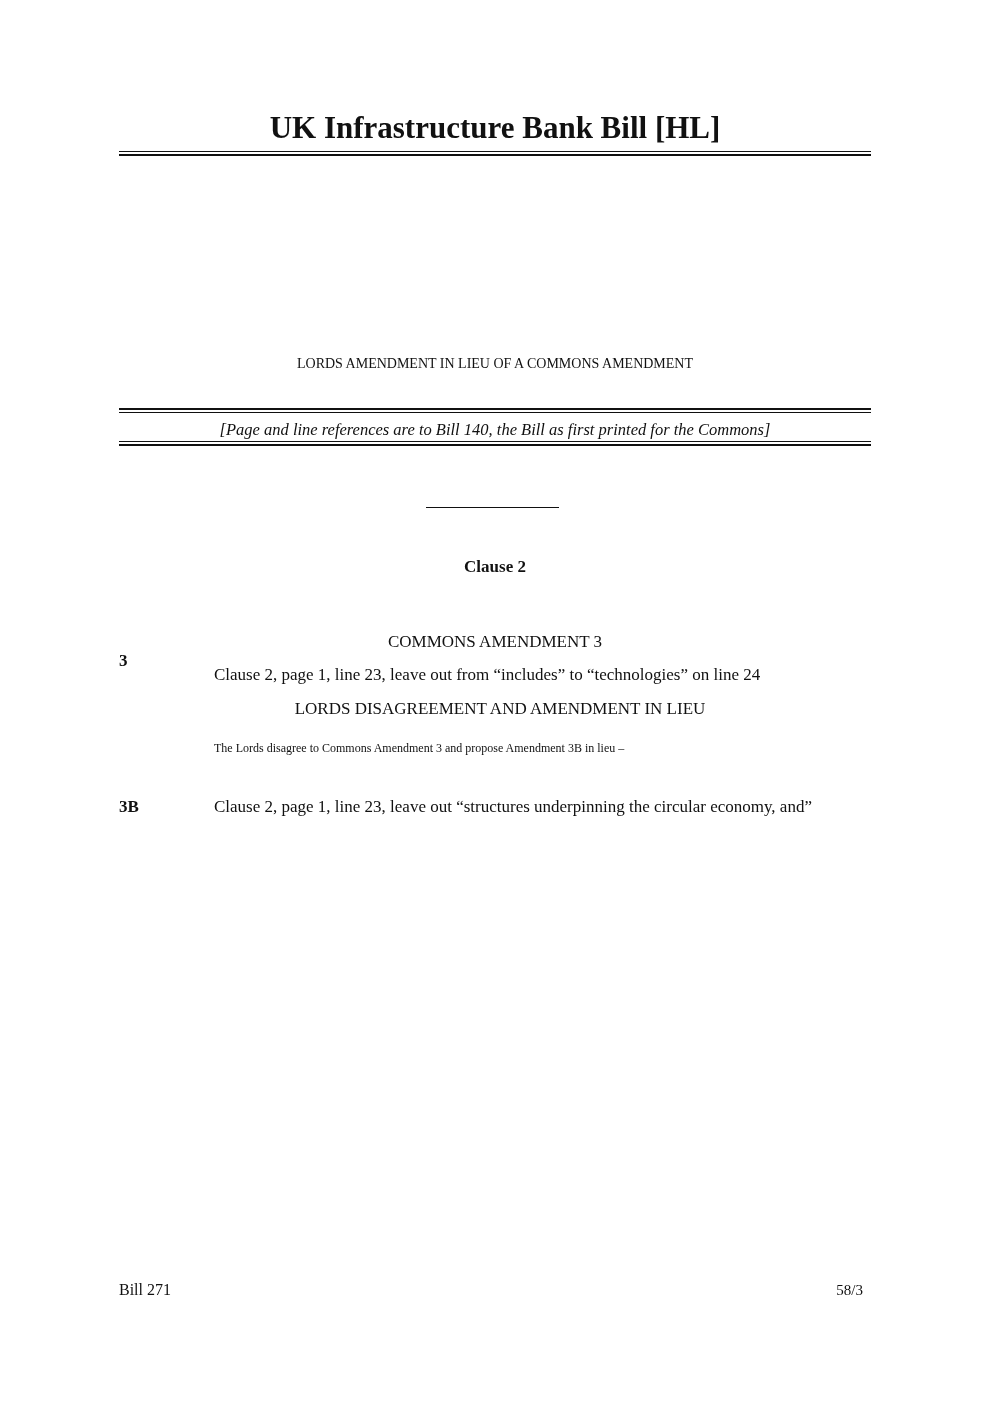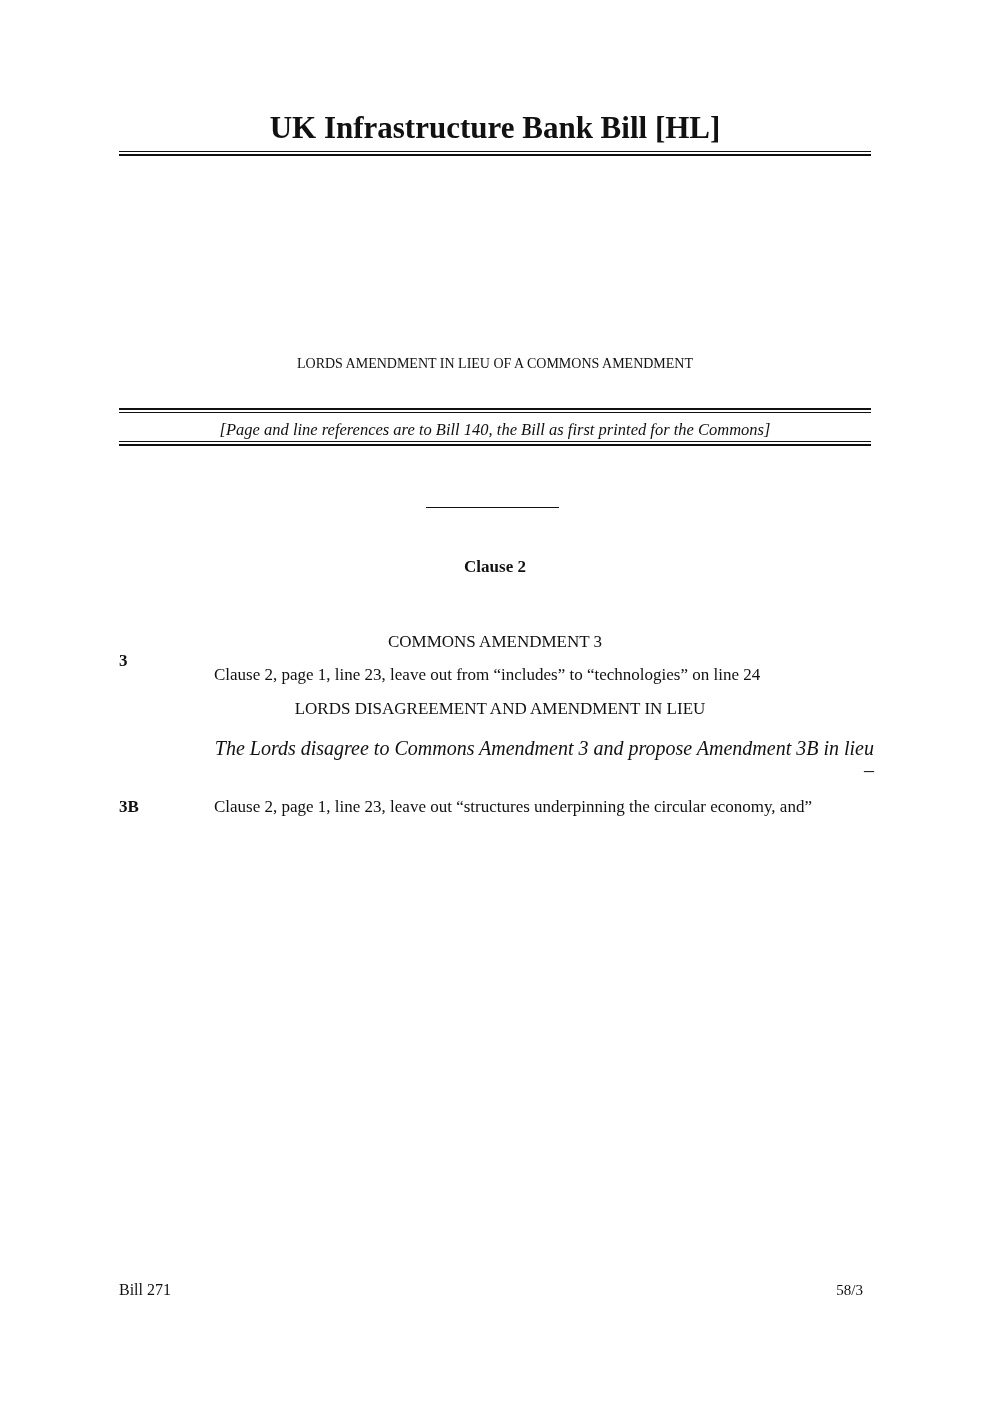--- a/index.html
+++ b/index.html
@@ -22,21 +22,21 @@
     .ref-note {
       left: 119px; width: 752px; text-align: center;
       font-style: italic; font-size: 16.5px; line-height: 22px;
     }
     .short-rule { left: 426px; width: 133px; height: 0; border-top: 1px solid #111; }
     .clause-h { left: 119px; width: 752px; text-align: center; font-weight: bold; font-size: 17px; line-height: 22px; }
     .sub-h { left: 119px; width: 752px; text-align: center; font-size: 17px; line-height: 22px; margin-top: 24px; }
     .amend-num { left: 119px; font-weight: bold; font-size: 17px; line-height: 22px; }
     .amend-text { left: 214px; width: 660px; font-size: 17px; line-height: 18px; }
     .lords-h { left: 220px; width: 560px; text-align: center; font-size: 17px; line-height: 22px; }
-    .motion { left: 214px; width: 660px; font-style: italic; font-size: 20px; line-height: 22px; text-align: right; }
+    .motion { left: 214px; width: 660px; font-size: 12px; line-height: 22px; }
     .footer-left { left: 119px; top: 1279px; font-size: 16px; line-height: 22px; }
     .footer-right { right: 128px; top: 1279px; font-size: 15px; line-height: 22px; }
   </style>
 </head>
 <body>
 
 <div class="abs title">UK Infrastructure Bank Bill [HL]</div>
 <div class="abs dbl-rule" style="top:151px;"></div>
 
 <div class="abs heading-caps" style="top:352px;">LORDS AMENDMENT IN LIEU OF A COMMONS AMENDMENT</div>

